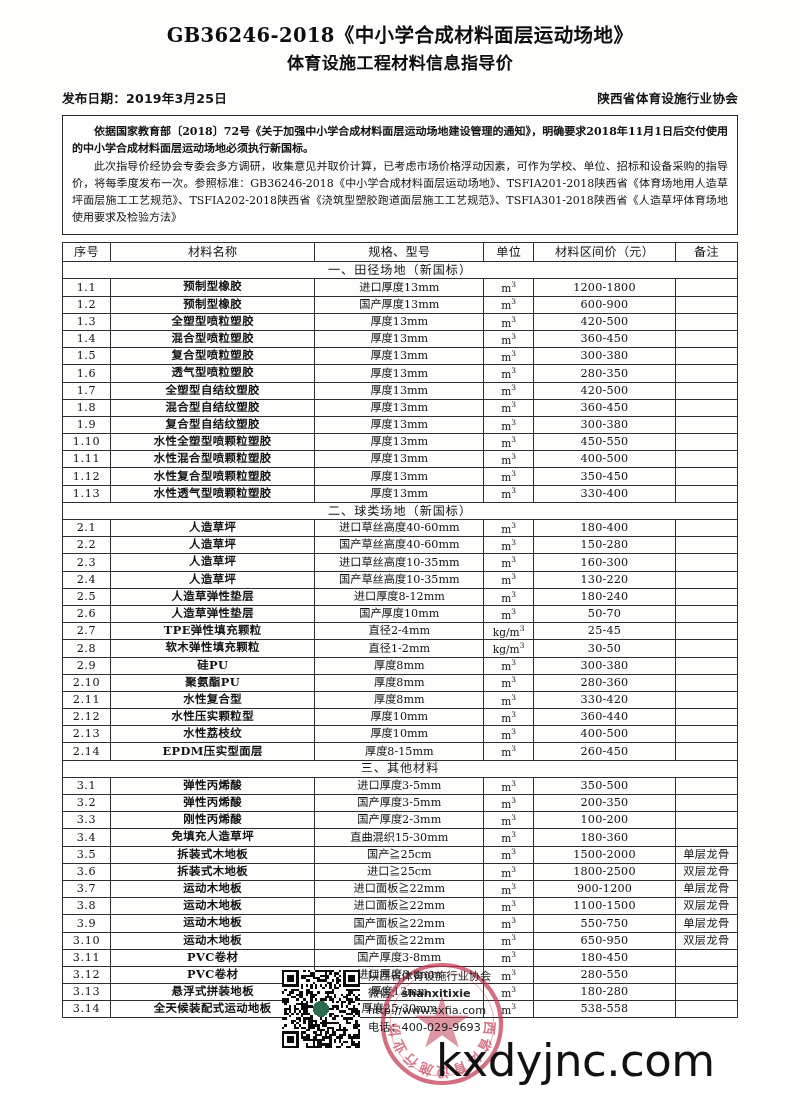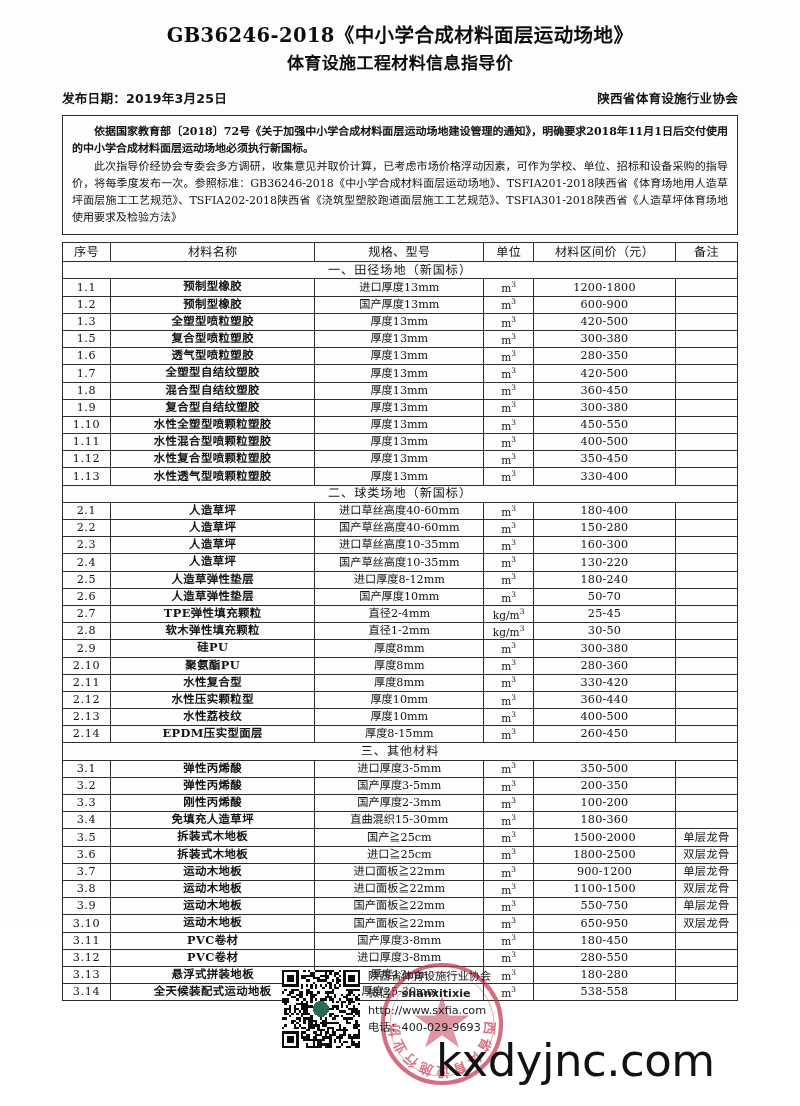--- a/index.html
+++ b/index.html
@@ -250,20 +250,28 @@
           </tr>
           <tr>
             <td class="cell-no">1.3</td>
             <td class="cell-name">全塑型喷粒塑胶</td>
             <td class="cell-spec">厚度13mm</td>
             <td class="cell-unit">m<sup class="unit-sup">3</sup></td>
             <td class="cell-price">420-500</td>
             <td class="cell-note"></td>
           </tr>
           <tr>
+            <td class="cell-no">1.4</td>
+            <td class="cell-name">混合型喷粒塑胶</td>
+            <td class="cell-spec">厚度13mm</td>
+            <td class="cell-unit">m<sup class="unit-sup">3</sup></td>
+            <td class="cell-price">360-450</td>
+            <td class="cell-note"></td>
+          </tr>
+          <tr>
             <td class="cell-no">1.5</td>
             <td class="cell-name">复合型喷粒塑胶</td>
             <td class="cell-spec">厚度13mm</td>
             <td class="cell-unit">m<sup class="unit-sup">3</sup></td>
             <td class="cell-price">300-380</td>
             <td class="cell-note"></td>
           </tr>
           <tr>
             <td class="cell-no">1.6</td>
             <td class="cell-name">透气型喷粒塑胶</td>

